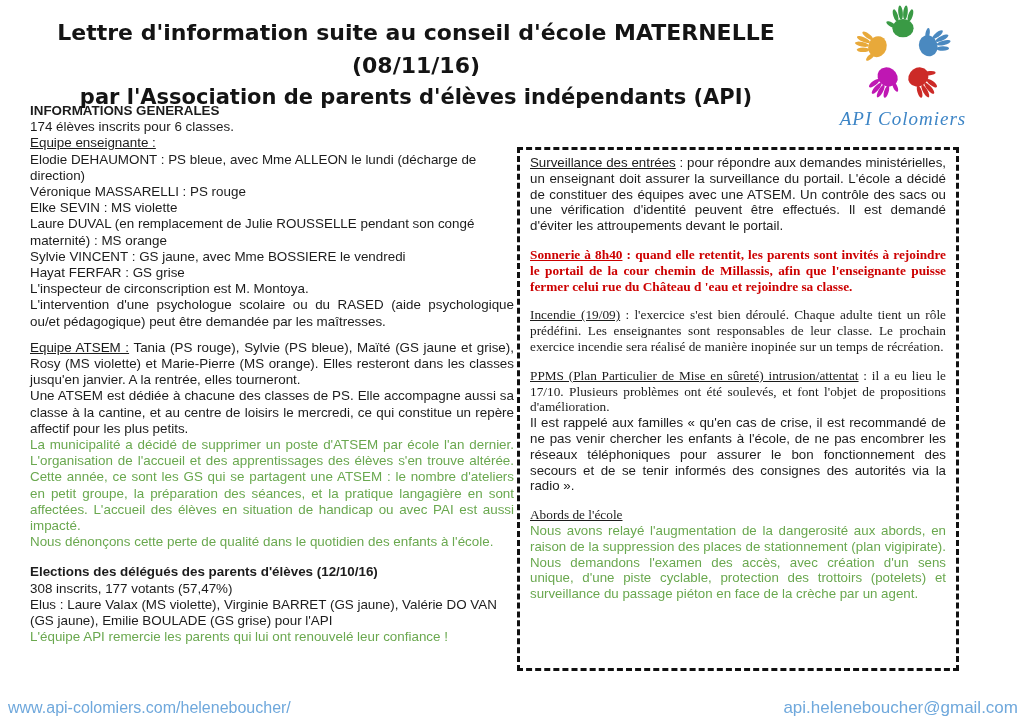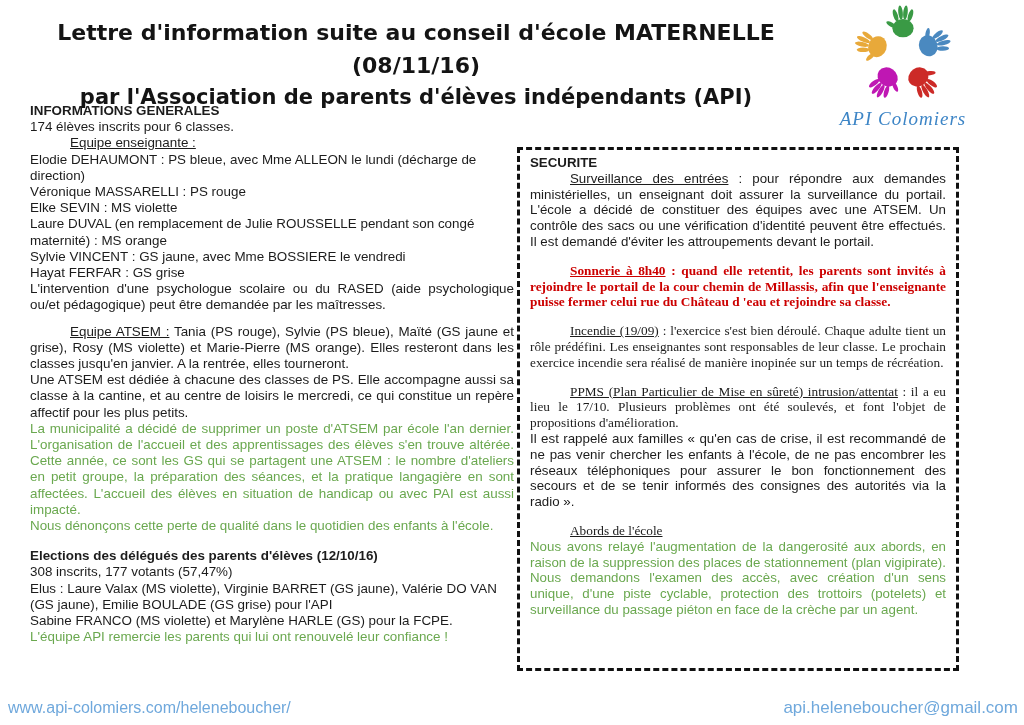--- a/index.html
+++ b/index.html
@@ -29,21 +29,21 @@
   .logo-text{
     font-family:"Liberation Serif",serif;font-style:italic;
     font-size:19px;line-height:22px;color:var(--logoblue);letter-spacing:1px;
   }
   
   .left-col{
     position:absolute;top:103px;left:30px;width:484px;
     font-size:13.4px;line-height:16.2px;
   }
   .b{font-weight:bold;}
-  .u{text-decoration:underline;margin-left:40px;}
+  .u{text-decoration:underline;}
   .jst{text-align:justify;}
   .green{color:var(--green);}
   .redb{color:var(--red);font-weight:bold;}
   .mt-atsem{margin-top:10px;}
   .mt-elec{margin-top:14px;}
   p{margin:0;}
   
   .right-box{
     position:absolute;left:517px;top:147px;width:442px;height:524px;
     border:3px dashed #111;padding:5px 10px 5px 10px;
@@ -96,42 +96,41 @@
       <div>174 élèves inscrits pour 6 classes.</div>
       <div class="u">Equipe enseignante :</div>
       <div>
           <div>Elodie DEHAUMONT : PS bleue, avec Mme ALLEON le lundi (décharge de direction)</div>
           <div>Véronique MASSARELLI :  PS rouge</div>
           <div>Elke SEVIN : MS violette</div>
           <div>Laure DUVAL (en remplacement de Julie ROUSSELLE pendant son congé maternité) : MS orange</div>
           <div>Sylvie VINCENT : GS jaune, avec Mme BOSSIERE le vendredi</div>
           <div>Hayat FERFAR : GS grise</div>
         </div>
+      <div>L'inspecteur de circonscription est M. Montoya.</div>
       <p class="jst">L'intervention d'une psychologue scolaire ou du RASED (aide psychologique ou/et pédagogique) peut être demandée par les maîtresses.</p>
     </div>
 
     <div class="mt-atsem">
       <p class="jst"><span class="u">Equipe ATSEM :</span><span> Tania (PS rouge), Sylvie (PS bleue), Maïté (GS jaune et grise), Rosy (MS violette) et Marie-Pierre (MS orange). Elles resteront dans les classes jusqu'en janvier. A la rentrée, elles tourneront.</span></p>
       <p class="jst">Une ATSEM est dédiée à chacune des classes de PS. Elle accompagne aussi sa classe à la cantine, et au centre de loisirs le mercredi, ce qui constitue un repère affectif pour les plus petits.</p>
       <p class="jst green">La municipalité a décidé de supprimer un poste d'ATSEM par école l'an dernier. L'organisation de l'accueil et des apprentissages des élèves s'en trouve altérée. Cette année, ce sont les GS qui se partagent une ATSEM : le nombre d'ateliers en petit groupe, la préparation des séances, et la pratique langagière en sont affectées. L'accueil des élèves en situation de handicap ou avec PAI est aussi impacté.</p>
       <p class="green">Nous dénonçons cette perte de qualité dans le quotidien des enfants à l'école.</p>
     </div>
 
     <div class="mt-elec">
       <div class="b">Elections des délégués des parents d'élèves (12/10/16)</div>
       <div>308 inscrits, 177 votants (57,47%)</div>
       <div>Elus : Laure Valax (MS violette), Virginie BARRET (GS jaune), Valérie DO VAN (GS jaune), Emilie BOULADE (GS grise) pour l'API</div>
-      <div>Sabine FRANCO (MS violette) et Marylène HARLE (GS) pour la FCPE.</div>
       <div class="green">L'équipe API remercie les parents qui lui ont renouvelé leur confiance !</div>
     </div>
 
   </div>
 
   <div class="right-box">
-    <div class="b">SECURITE</div>
 
     <p class="jst"><span class="u">Surveillance des entrées</span><span> : pour répondre aux demandes ministérielles, un enseignant doit assurer la surveillance du portail. L'école a décidé de constituer des équipes avec une ATSEM. Un contrôle des sacs ou une vérification d'identité peuvent être effectués. Il est demandé d'éviter les attroupements devant le portail.</span></p>
 
     <p class="jst sp redb"><span class="u">Sonnerie à 8h40</span><span> : quand elle retentit, les parents sont invités à rejoindre le portail de la cour chemin de Millassis, afin que l'enseignante puisse fermer celui rue du Château d 'eau et rejoindre sa classe.</span></p>
 
     <p class="jst sp"><span class="u">Incendie (19/09)</span><span> : l'exercice s'est bien déroulé. Chaque adulte tient un rôle prédéfini. Les enseignantes sont responsables de leur classe. Le prochain exercice incendie sera réalisé de manière inopinée sur un temps de récréation.</span></p>
 
     <p class="jst sp"><span class="u">PPMS (Plan Particulier de Mise en sûreté) intrusion/attentat</span><span> : il a eu lieu le 17/10. Plusieurs problèmes ont été soulevés, et font l'objet de propositions d'amélioration.</span></p>
     <p class="jst">Il est rappelé aux familles « qu'en cas de crise, il est recommandé de ne pas venir chercher les enfants à l'école, de ne pas encombrer les réseaux téléphoniques pour assurer le bon fonctionnement des secours et de se tenir informés des consignes des autorités via la radio ».</p>
 

